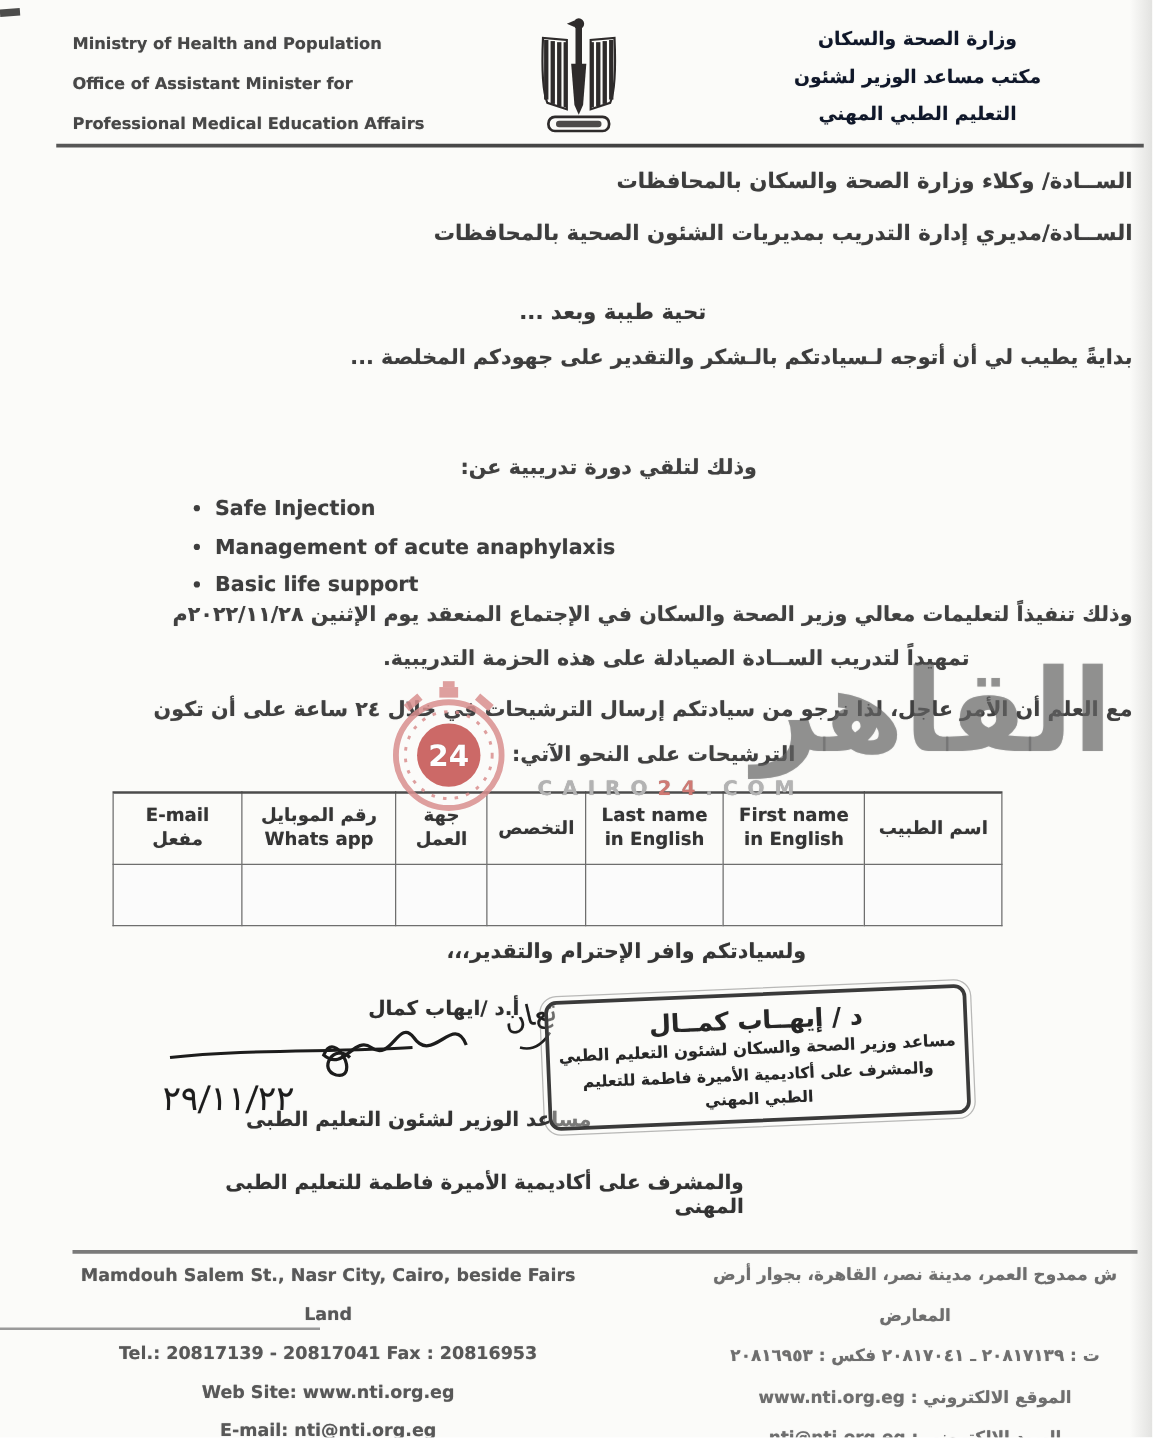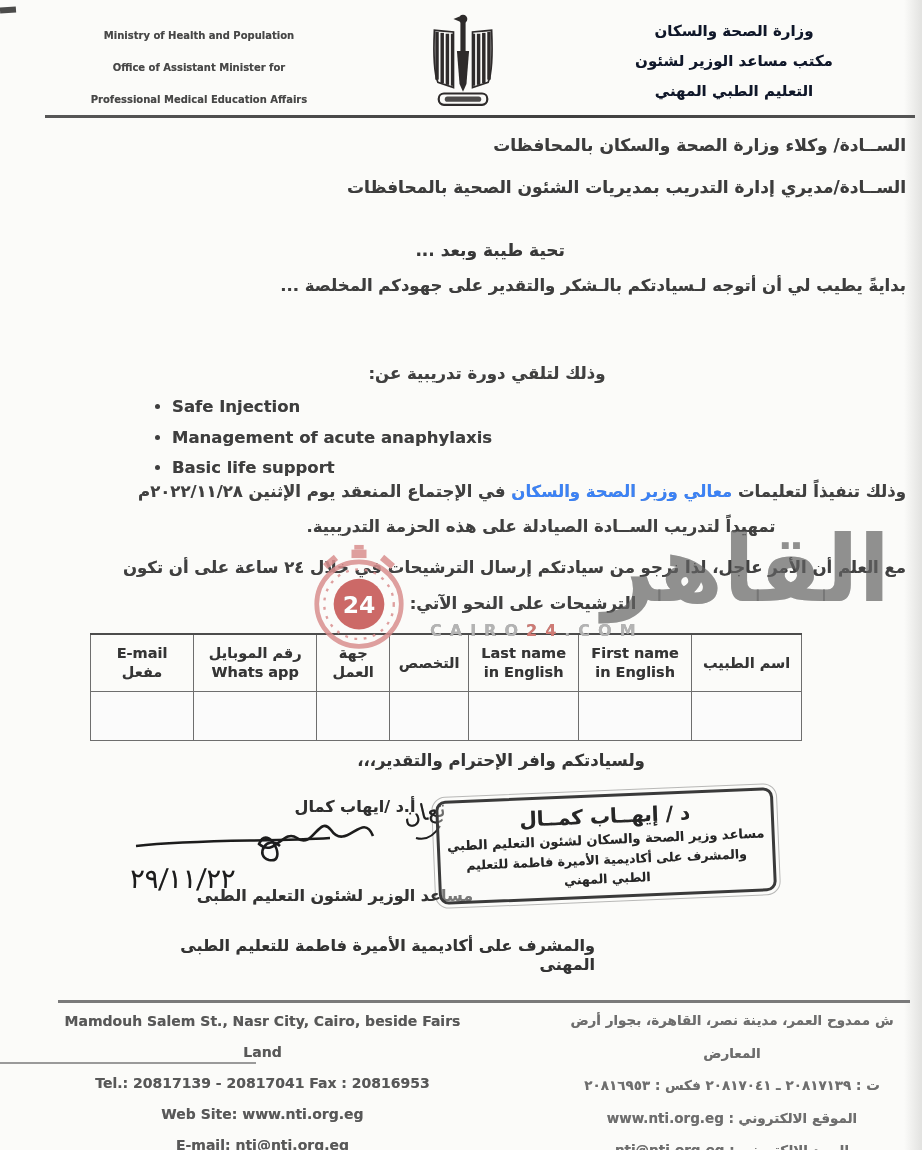--- a/index.html
+++ b/index.html
@@ -8,35 +8,35 @@
     background:#fbfbf9;
     font-family:"DejaVu Sans",sans-serif;color:#3d3d3d;
     text-shadow:0 0 0.6px rgba(70,70,70,0.5);
   }
   .edge-shadow{position:absolute;right:0;top:0;width:18px;height:100%;
     background:linear-gradient(to left,#e2e2e0,rgba(226,226,224,0));}
   .corner-mark{position:absolute;left:0;top:7px;width:16px;height:6px;background:#2d2d2d;
     transform:rotate(-4deg);opacity:.85;}
 
   
-  .header-en{position:absolute;left:58px;top:20px;width:282px;text-align:center;
-    font-weight:700;font-size:10px;line-height:32px;color:#474747;}
+  .header-en{position:absolute;left:58px;top:20px;width:282px;text-align:left;
+    font-weight:700;font-size:13px;line-height:32px;color:#474747;}
   .emblem{position:absolute;left:424px;top:6px;width:78px;height:104px;}
   .header-ar{position:absolute;left:628px;top:16px;width:212px;text-align:center;
     direction:rtl;font-weight:700;font-size:15px;line-height:30px;color:#0f172a;}
   .rule-main{position:absolute;top:115px;left:45px;width:870px;height:3px;
     background:linear-gradient(90deg,#575757,#3f3f3f 60%,#555);}
   .r-line{position:absolute;right:16px;text-align:right;direction:rtl;white-space:nowrap;}
   .c-line{position:absolute;left:0;right:0;text-align:center;direction:rtl;white-space:nowrap;}
   .recipients{position:absolute;top:124px;right:16px;text-align:right;direction:rtl;
     font-size:17px;font-weight:700;line-height:42px;color:#3c3c3c;}
   .greeting{top:240px;font-size:17px;font-weight:700;color:#383838;}
   .intro{top:276px;font-size:16.5px;font-weight:600;}
   .body-line{font-size:16.5px;font-weight:600;color:#404040;}
-  .bold-seg{font-weight:800;color:#3b82f6;}
+  .bold-seg{font-weight:800;color:#404040;}
 
   .course-list{position:absolute;top:392px;left:150px;direction:ltr;margin:0;
     padding-left:22px;font-size:16.5px;font-weight:600;line-height:30.5px;color:#3e3e3e;}
   .course-list li{margin:0;}
 
   
   .wm-ar{position:absolute;left:395px;top:518px;width:495px;direction:rtl;
     font-size:92px;font-weight:800;line-height:104px;color:rgba(120,120,120,0.40);
     z-index:5;pointer-events:none;}
   .wm-latin{position:absolute;left:430px;top:621px;font-size:16px;letter-spacing:8px;

